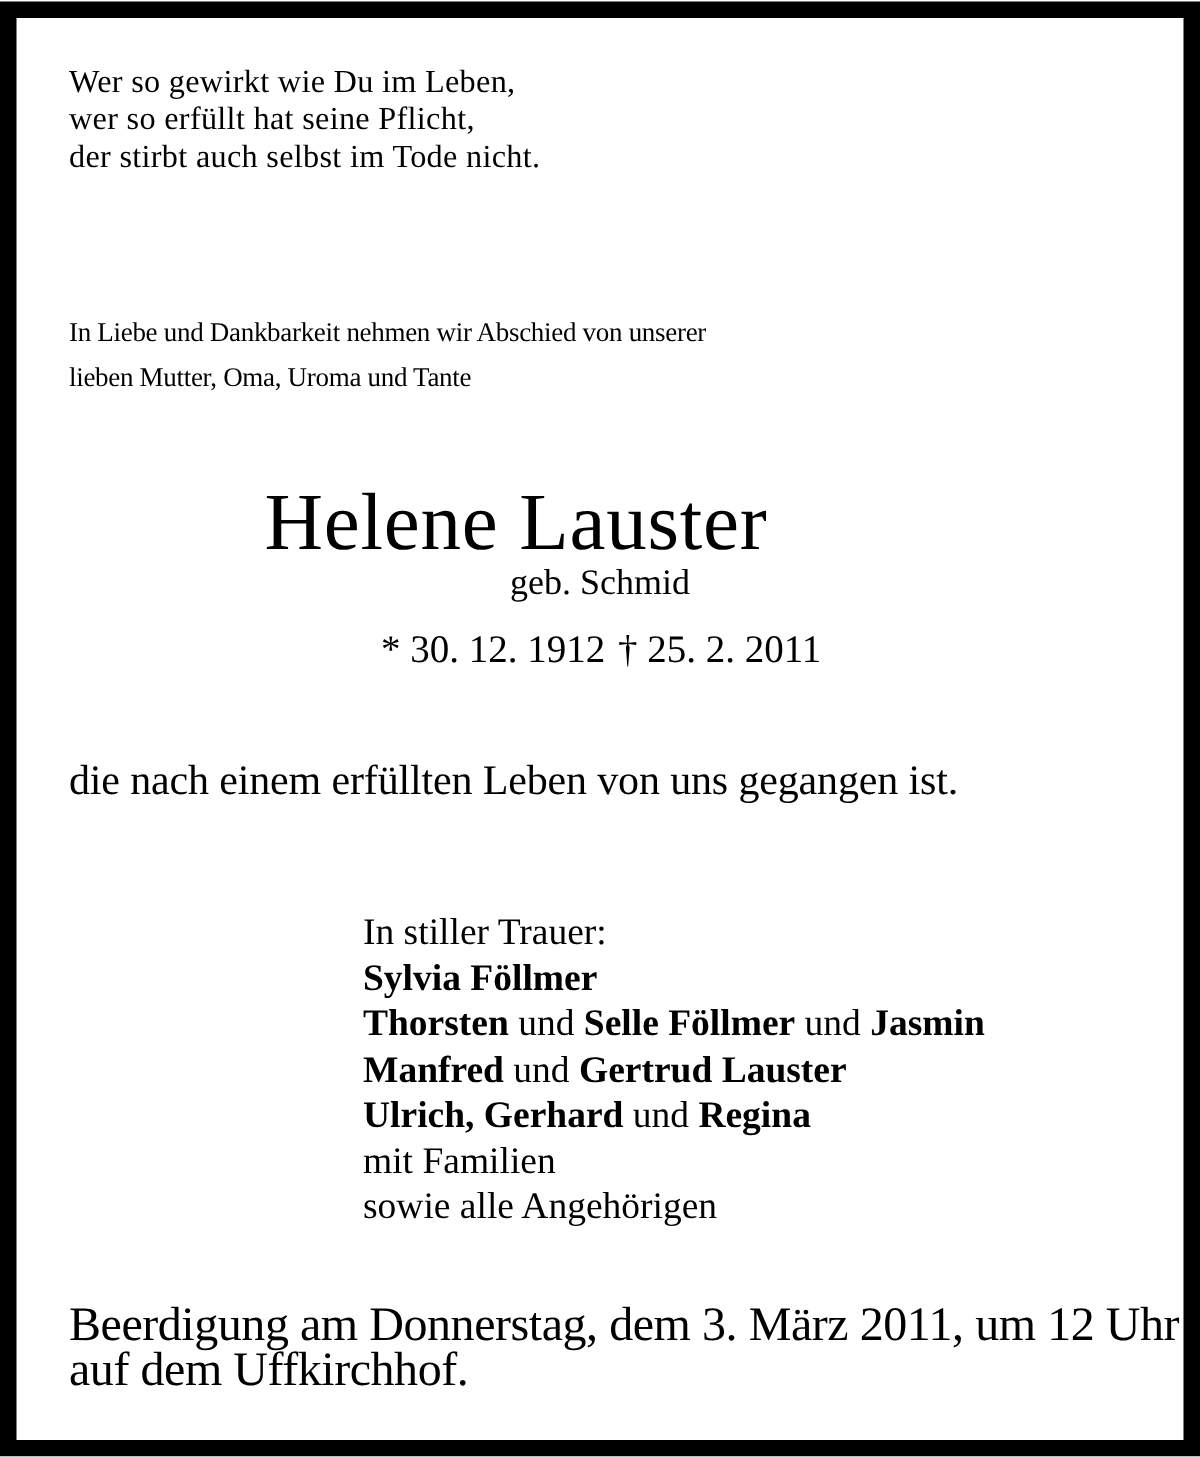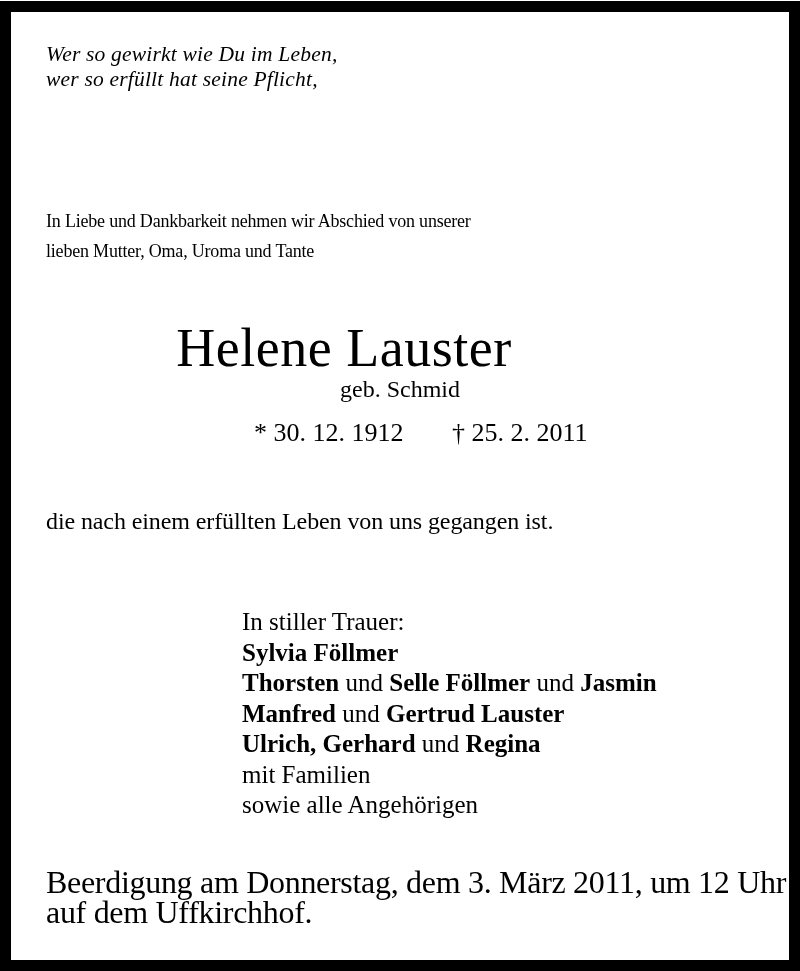--- a/index.html
+++ b/index.html
@@ -2,42 +2,43 @@
 <html><head>
 <meta charset="utf-8">
 <style>
   html, body { margin: 0; padding: 0; background: #ffffff; }
   body { width: 800px; height: 971px; position: relative; overflow: hidden; }
   .frame {
     position: absolute; left: 0; top: 1px; width: 778px; height: 948px;
     border: 11px solid #000000; background: #ffffff;
   }
   .t { position: absolute; color: #000; white-space: nowrap; font-family: "Liberation Serif", "DejaVu Serif", serif; }
-  .poem { left: 46px; top: 42px; font-style: italic; font-size: 21.5px; line-height: 25.2px; letter-spacing: 0.2px; }
+  .poem { left: 46px; top: 42px; font-size: 21.5px; line-height: 25.2px; letter-spacing: 0.2px; }
   .poem div { height: 25.2px; }
   .intro { left: 46px; top: 206px; font-size: 18px; line-height: 30px; letter-spacing: -0.2px; }
   .name { left: 0; width: 688px; text-align: center; top: 318px; font-size: 54px; line-height: 60px; letter-spacing: 0.5px; }
   .maiden { left: 0; width: 800px; text-align: center; top: 374px; font-size: 24px; line-height: 30px; }
   .born { left: 215px; top: 417px; font-size: 26px; line-height: 32px; margin-left: 39px; }
-  .died { left: 452px; top: 417px; font-size: 26px; line-height: 32px; }
-  .passed { left: 46px; top: 505px; font-size: 24px; line-height: 32px; letter-spacing: -0.1px; }
+  .died { left: 412px; top: 417px; font-size: 26px; line-height: 32px; }
+  .passed { left: 46px; top: 505px; font-size: 28px; line-height: 32px; letter-spacing: -0.1px; }
   .mourn { left: 242px; top: 594px; font-size: 25px; line-height: 30.5px; margin-top: 13px; }
   .mourn div { height: 30.5px; }
   .mourn b { font-weight: bold; text-align: center; }
   .funeral { left: 46px; top: 867px; font-size: 32px; line-height: 30px; letter-spacing: -0.3px; }
   .funeral div { height: 30px; }
 </style>
 </head>
 <body>
 
 <div class="frame"></div>
 
 <div class="t poem">
   <div>Wer so gewirkt wie Du im Leben,</div>
   <div>wer so erfüllt hat seine Pflicht,</div>
+  <div>der stirbt auch selbst im Tode nicht.</div>
 </div>
 
 <div class="t intro">
   <div>In Liebe und Dankbarkeit nehmen wir Abschied von unserer</div>
   <div>lieben Mutter, Oma, Uroma und Tante</div>
 </div>
 
 <div class="t name">Helene Lauster</div>
 <div class="t maiden">geb. Schmid</div>
 <div class="t born">* 30. 12. 1912</div>

